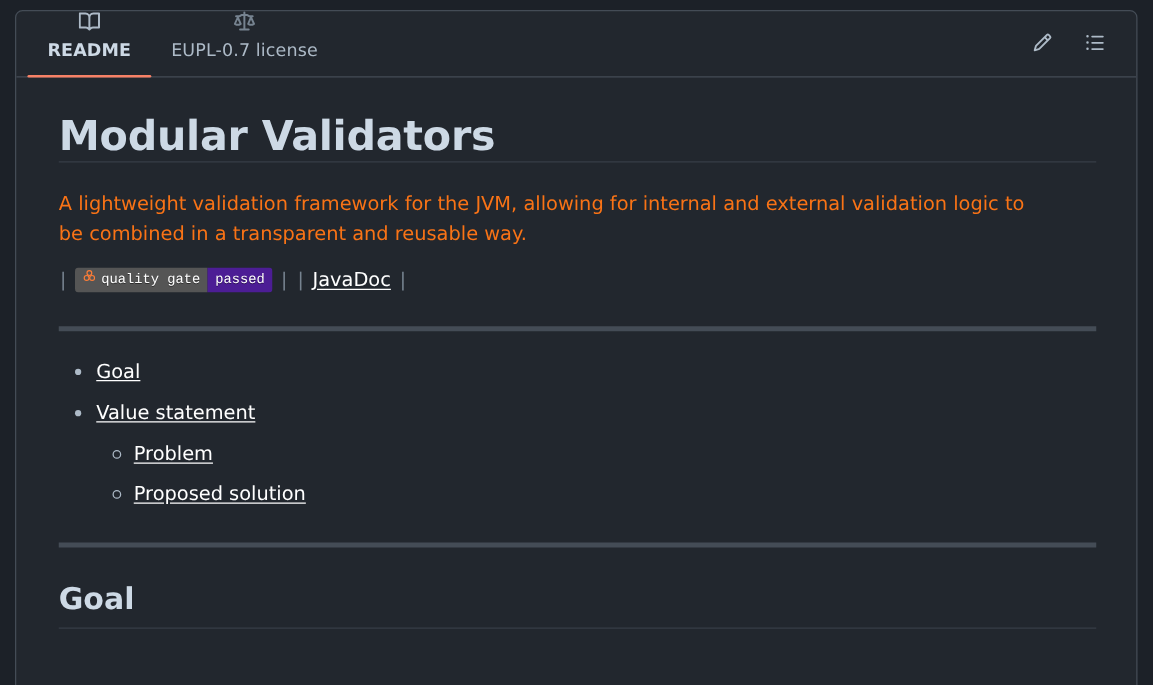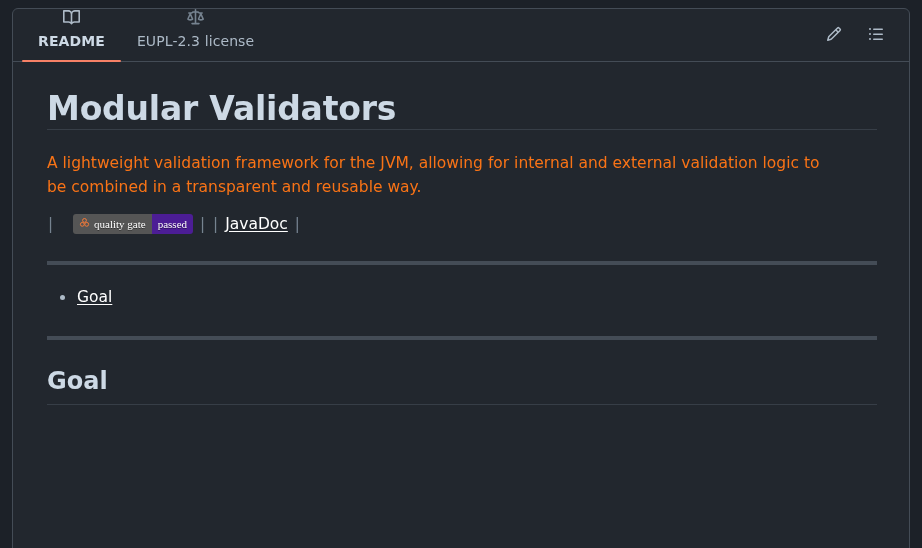--- a/index.html
+++ b/index.html
@@ -116,24 +116,23 @@
     line-height: 1;
   }
   .pipe { color: #768390; font-size: 15px; padding: 0 1px; }
 
   .badge {
     display: inline-flex;
     align-items: stretch;
     height: 20px;
     border-radius: 3px;
     overflow: hidden;
-    font-family: Liberation Serif, serif;
+    font-family: Liberation Mono, monospace;
     font-size: 11px;
     line-height: 20px;
-    margin-left: 13px;
   }
   .badge .seg {
     display: flex;
     align-items: center;
     padding: 0 6px;
     color: #ffffff;
     white-space: nowrap;
     text-shadow: 0 1px 0 rgba(0,0,0,.45);
   }
   .badge .seg.left { background: #555555; gap: 4px; }
@@ -221,21 +220,21 @@
           </span>
           <span class="tab-label">README</span>
         </div>
 
         <div class="tab">
           <span class="icon">
             <svg width="17" height="17" viewBox="0 0 16 16" fill="currentColor" aria-hidden="true">
               <path d="M8.75.75V2h.985c.304 0 .603.08.867.231l1.29.736c.038.022.08.033.124.033h2.234a.75.75 0 0 1 0 1.5h-.427l2.111 4.692a.75.75 0 0 1-.154.838l-.53-.53.529.531-.001.002-.002.002-.006.006-.006.005-.01.01-.045.04c-.21.176-.441.327-.686.45C14.556 10.78 13.88 11 13 11a3.999 3.999 0 0 1-1.873-.454 3.775 3.775 0 0 1-.686-.45l-.045-.04-.016-.015-.006-.006-.004-.004v-.001a.75.75 0 0 1-.154-.838L12.178 4.5h-.162c-.305 0-.604-.079-.868-.231l-1.29-.736a.245.245 0 0 0-.124-.033H8.75V13h2.5a.75.75 0 0 1 0 1.5h-6.5a.75.75 0 0 1 0-1.5h2.5V3.5h-.984a.245.245 0 0 0-.124.033l-1.289.737c-.265.15-.564.23-.869.23h-.162l2.112 4.692a.75.75 0 0 1-.154.838l-.53-.53.529.531-.001.002-.002.002-.006.006-.016.015-.045.04c-.21.176-.441.327-.686.45C4.556 10.78 3.88 11 3 11a3.999 3.999 0 0 1-1.873-.454 3.775 3.775 0 0 1-.686-.45l-.045-.04-.016-.015-.006-.006-.004-.004v-.001a.75.75 0 0 1-.154-.838L2.328 4.5H1.75a.75.75 0 0 1 0-1.5h2.234a.249.249 0 0 0 .125-.033l1.288-.737c.265-.15.564-.23.869-.23h.984V.75a.75.75 0 0 1 1.5 0Zm2.945 8.477c.285.135.718.273 1.305.273s1.02-.138 1.305-.273L13 6.327Zm-10 0c.285.135.718.273 1.305.273s1.02-.138 1.305-.273L3 6.327Z"></path>
             </svg>
           </span>
-          <span class="tab-label">EUPL-2.3 license</span>
+          <span class="tab-label">EUPL-0.7 license</span>
         </div>
 
       </div>
 
       <div class="header-actions">
         <button class="hdr-btn" title="Edit">
           <span>
             <svg width="16" height="16" viewBox="0 0 16 16" fill="currentColor" aria-hidden="true">
               <path d="M11.013 1.427a1.75 1.75 0 0 1 2.474 0l1.086 1.086a1.75 1.75 0 0 1 0 2.474l-8.61 8.61c-.21.21-.47.364-.756.445l-3.251.93a.75.75 0 0 1-.927-.928l.929-3.25c.081-.286.235-.547.445-.758l8.61-8.61Zm1.414 1.06a.25.25 0 0 0-.354 0L10.811 3.75l1.439 1.44 1.25-1.25a.25.25 0 0 0 0-.354Zm-1.237 3.763L9.75 4.81l-6.286 6.287a.253.253 0 0 0-.064.108l-.558 1.953 1.953-.558a.253.253 0 0 0 .108-.064Z"></path>
             </svg>
@@ -283,20 +282,31 @@
 
         <span class="pipe">|</span>
       </div>
 
       <hr class="thick">
 
       <ul class="toc">
         <li>
           <a class="link">Goal</a>
         </li>
+        <li>
+          <a class="link">Value statement</a>
+          <ul>
+            <li>
+              <a class="link">Problem</a>
+            </li>
+            <li>
+              <a class="link">Proposed solution</a>
+            </li>
+          </ul>
+        </li>
       </ul>
 
       <hr class="thick">
 
       <div class="h2-wrap">
         <h2 class="doc-h2">Goal</h2>
       </div>
 
     </div>
   </div>

